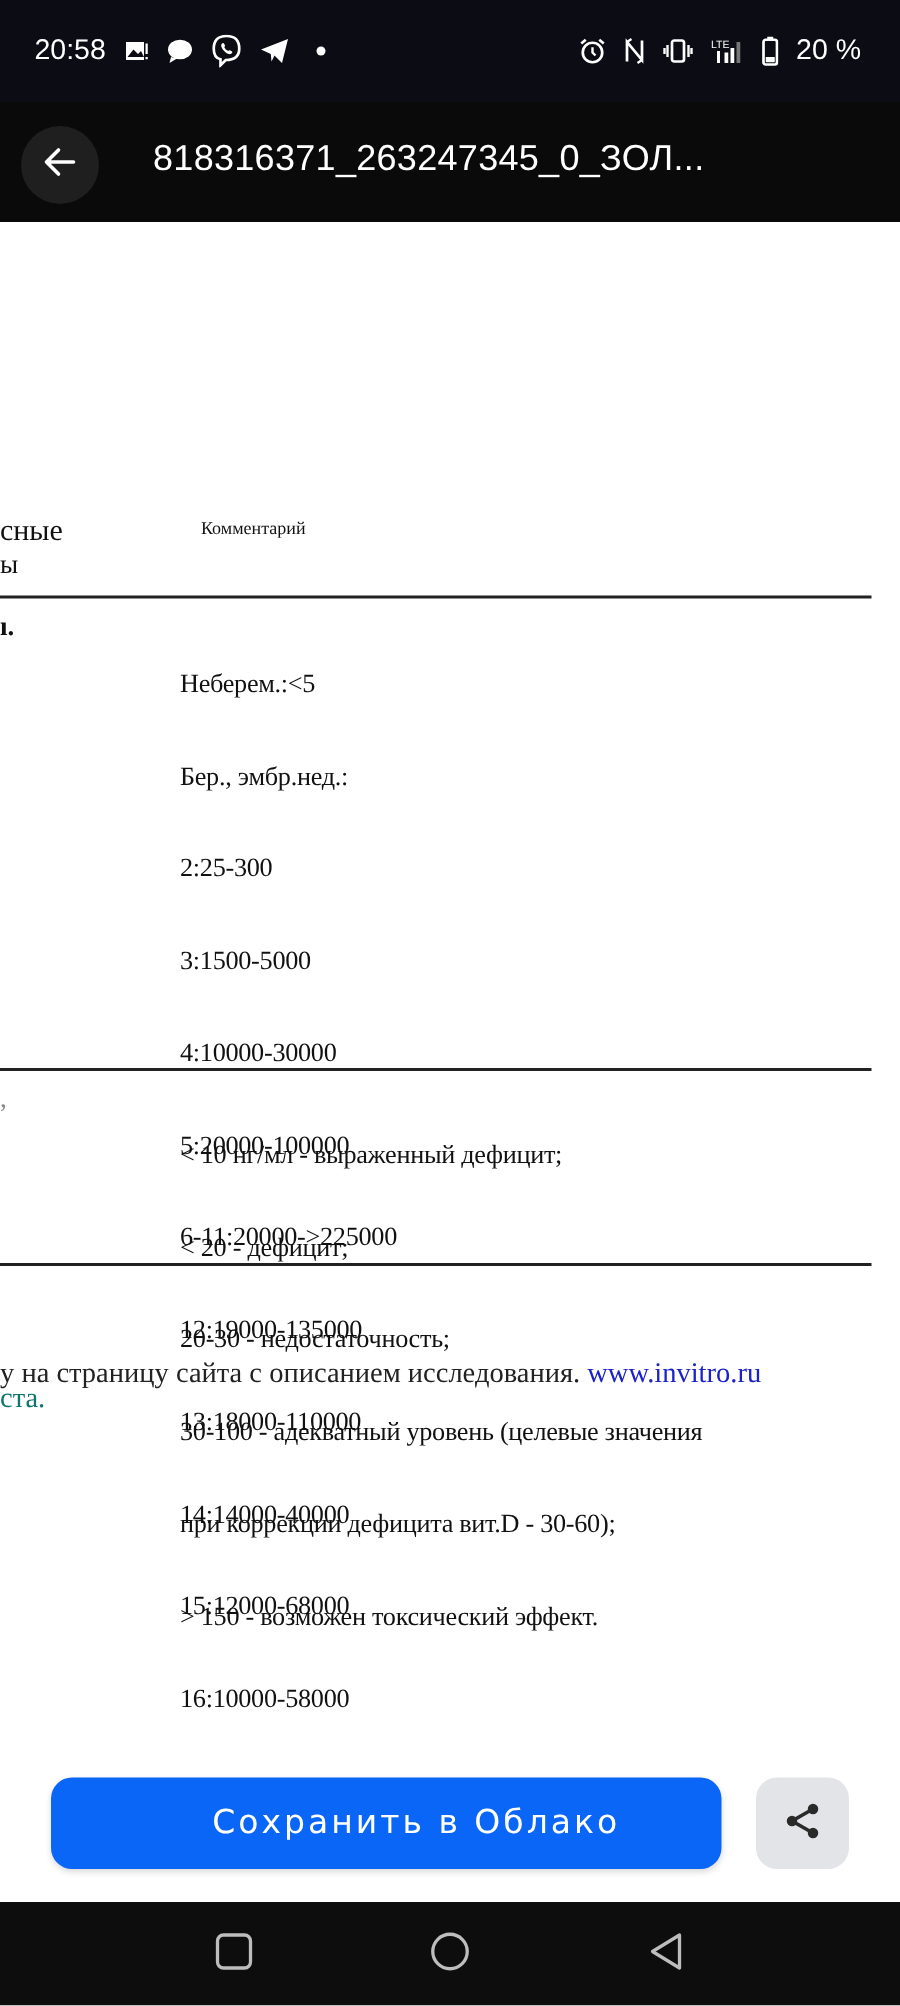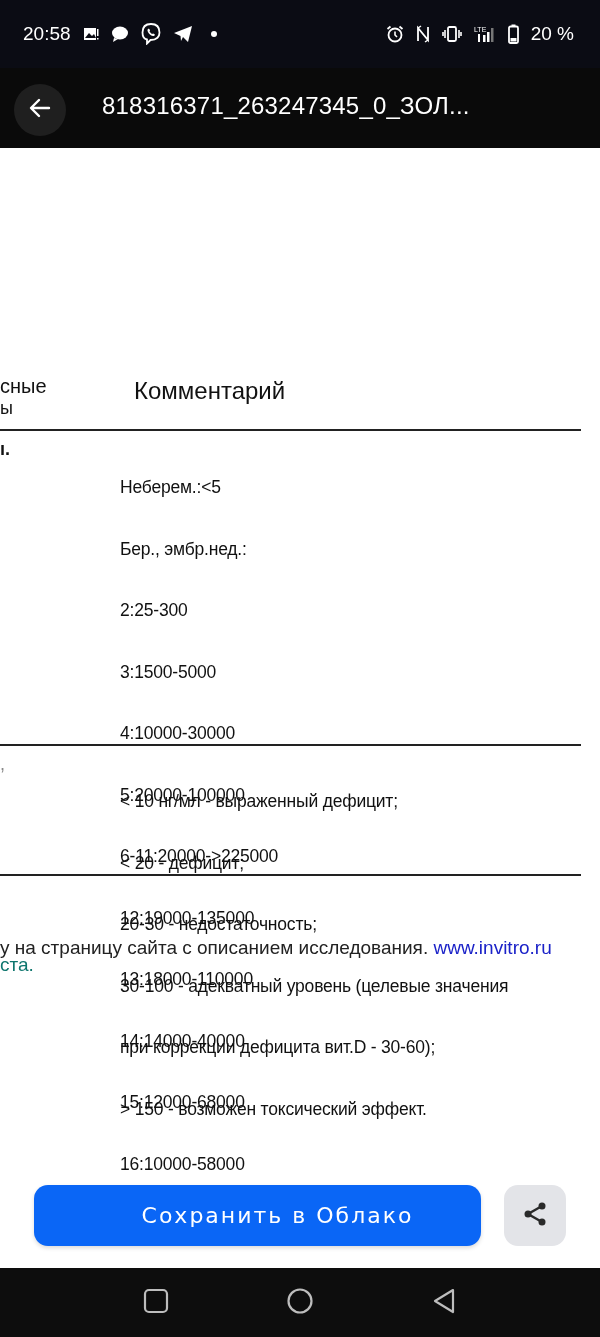--- a/index.html
+++ b/index.html
@@ -28,25 +28,25 @@
       background: #1f1f1f; display: flex; align-items: center; justify-content: center;
     }
     .app-title {
       position: absolute; left: 102px; top: 24px;
       color: #ffffff; font-family: "Liberation Sans", sans-serif; font-size: 24px; font-weight: 500;
       white-space: nowrap; letter-spacing: 0.2px;
     }
 
     .doc {
       position: absolute; left: 0; top: 148px; width: 600px; height: 1022px; background: #ffffff; overflow: hidden;
-      font-family: Liberation Sans, sans-serif; color: #111; margin-top: 32px;
+      font-family: Liberation Serif, serif; color: #111;
     }
     .hdr-left { position: absolute; left: 0; top: 196px; font-size: 20px; line-height: 20px; color: #111; }
     .hdr-left2 { position: absolute; left: 0; top: 219px; font-size: 18px; line-height: 18px; color: #111; }
-    .hdr-comment { position: absolute; left: 134px; top: 197px; font-size: 24px; color: #111; }
+    .hdr-comment { position: absolute; left: 134px; top: 197px; font-size: 12px; color: #111; }
     .rule { position: absolute; left: 0; width: 581px; height: 2px; background: #222; }
     .row-marker { position: absolute; left: 0; font-size: 18px; font-weight: bold; color: #111; }
     .comment-block { position: absolute; left: 120px; font-size: 17.5px; line-height: 20.5px; color: #111; white-space: pre; letter-spacing: -0.2px; }
     .comment-line { display: block; }
 
     .footer-text { position: absolute; left: 0; top: 757px; font-size: 19px; color: #222; white-space: nowrap; }
     .footer-link { color: #1b22c8; }
     .footer-orange { position: absolute; left: 0; top: 774px; font-size: 19px; color: #0f766e; }
 
     .bottom-actions { position: absolute; left: 0; top: 1170px; width: 600px; height: 98px; background: #ffffff; }

